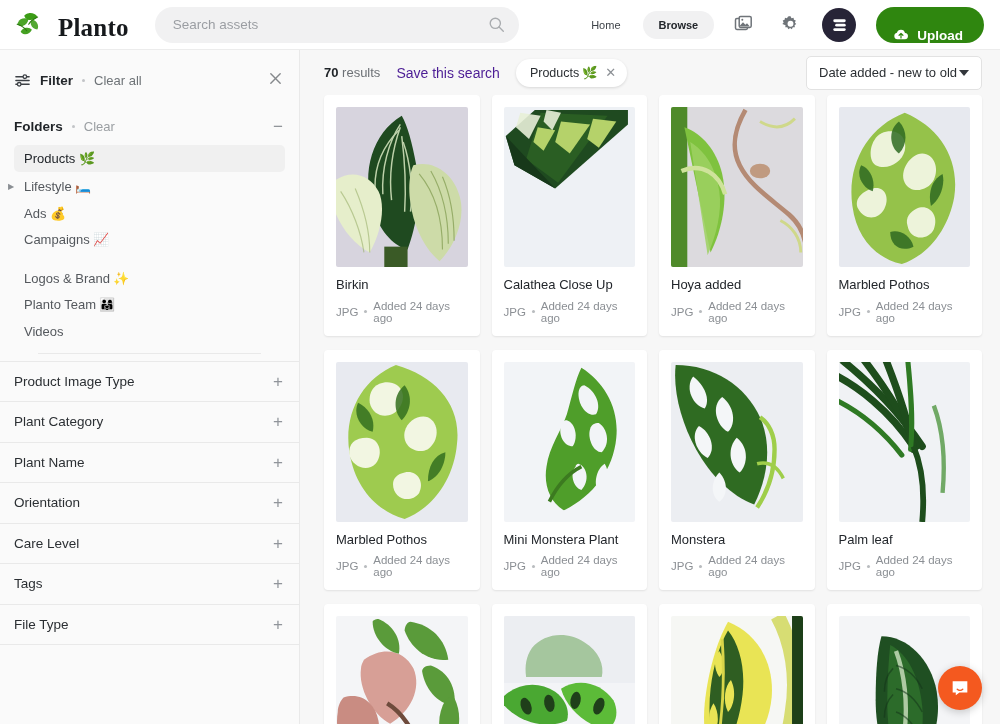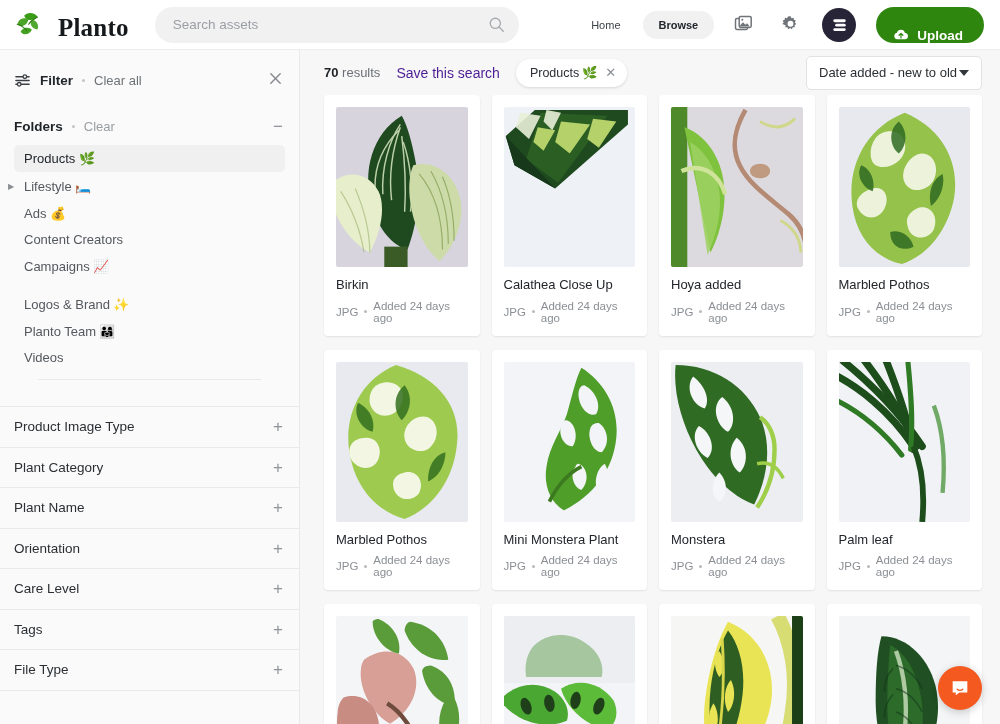--- a/index.html
+++ b/index.html
@@ -120,21 +120,21 @@
   .folder-rows > .folder-item { height: 26px; }
   .folder-rows { display: flex; flex-direction: column; gap: 0; }
   .folder-rows .folder-item { margin-bottom: 0; }
 
   .fl-divider { height: 1px; background: #e9e9e9; margin: 8px 24px 0 24px; }
   .nofolders {
     font-size: 13px; color: #6e7377; cursor: pointer;
     padding: 10px 10px 10px 10px; margin: 0 14px;
   }
 
-  .facets { border-top: 1px solid #e9e9e9; margin-top: 20px; }
+  .facets { border-top: 1px solid #e9e9e9; margin-top: 1px; }
   .facet {
     height: 40.5px; display: flex; align-items: center;
     padding: 0 16px 0 14px;
     border-bottom: 1px solid #e9e9e9;
     cursor: pointer;
   }
   .facet .name { font-size: 13.5px; color: #2b2f33; }
   .facet .plus { margin-left: auto; color: #90949a; font-size: 17px; line-height: 1; font-weight: 300; }
 
   
@@ -308,23 +308,20 @@
             <div class="folder-item selected" style="margin-bottom: 2px; height: 26.5px;">
               <span class="lbl">Products 🌿</span>
             </div>
             <div class="folder-item" style="margin-bottom: 0px; height: 26.5px; margin-top: 0px;">
               <span class="caret">▶</span>
               <span class="lbl">Lifestyle 🛏️</span>
             </div>
             <div class="folder-item" style="margin-bottom: 0px; height: 26.5px; margin-top: 0px;">
               <span class="lbl">Ads 💰</span>
             </div>
-            <div class="folder-item" style="margin-bottom: 0px; height: 26.5px; margin-top: 0px;">
-              <span class="lbl">Content Creators</span>
-            </div>
             <div class="folder-item" style="margin-bottom: 0px; height: 26.5px; margin-top: 0px; text-align: center;">
               <span class="lbl">Campaigns 📈</span>
             </div>
             <div class="folder-item" style="margin-bottom: 0px; height: 26.5px; margin-top: 12px;">
               <span class="lbl">Logos &amp; Brand ✨</span>
             </div>
             <div class="folder-item" style="margin-bottom: 0px; height: 26.5px; margin-top: 0px;">
               <span class="lbl">Planto Team 👨‍👩‍👧</span>
             </div>
             <div class="folder-item" style="margin-bottom: 0px; height: 26.5px; margin-top: 0px;">

